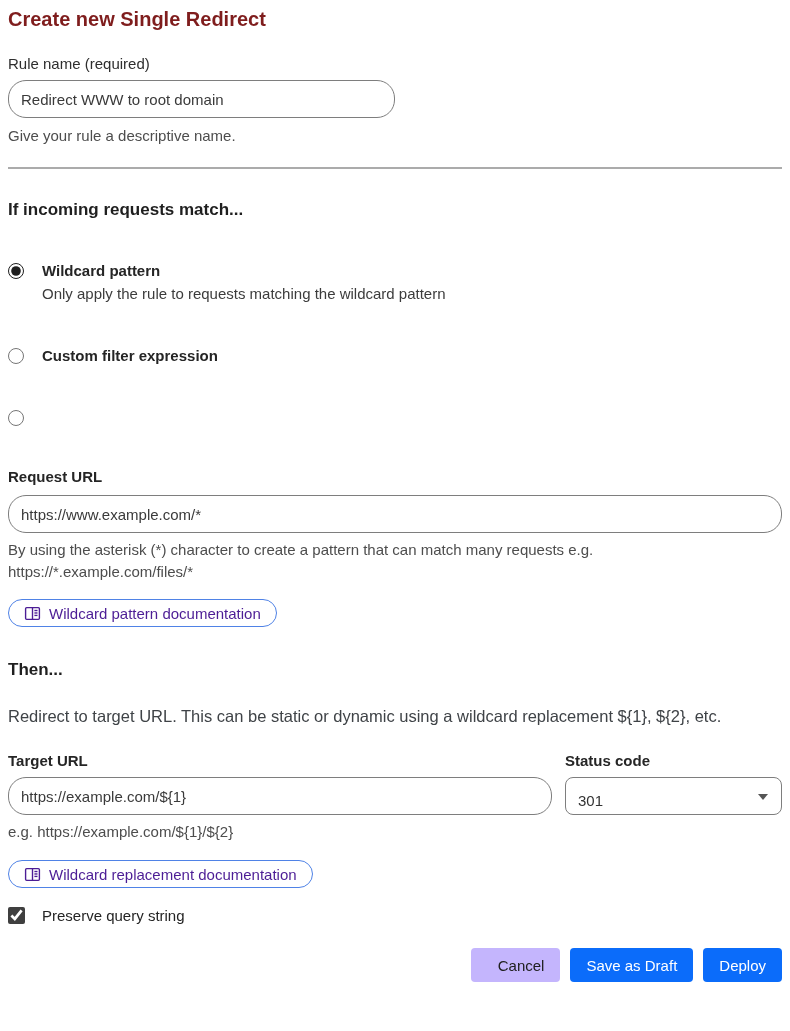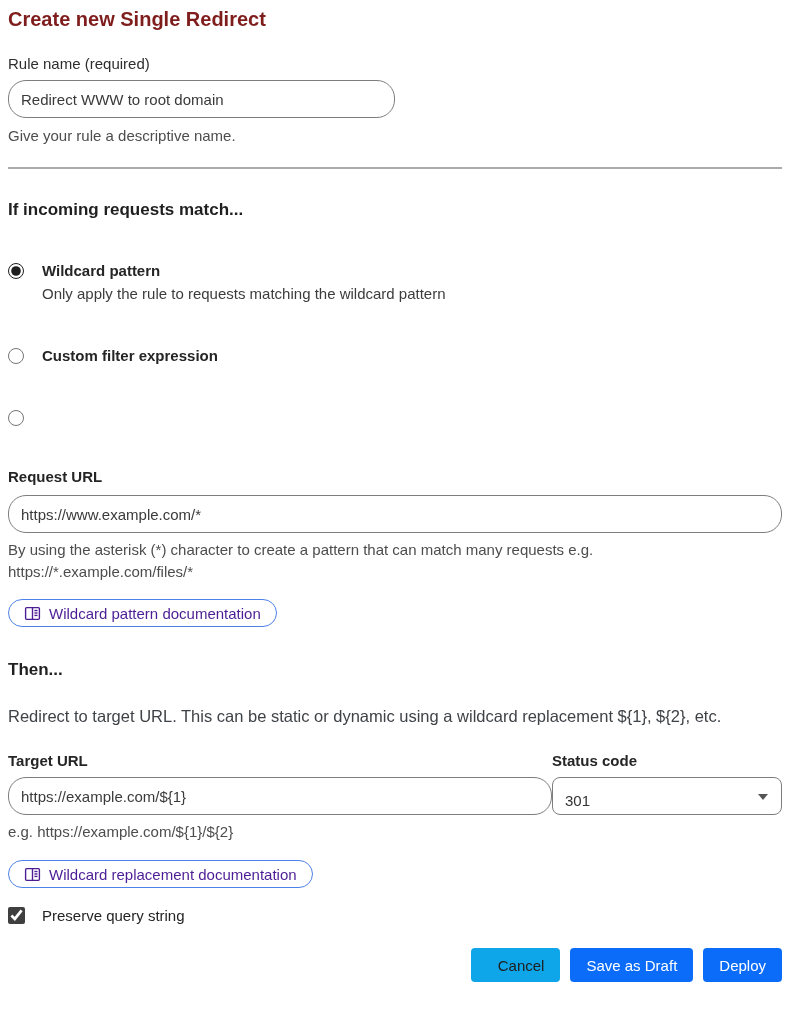--- a/index.html
+++ b/index.html
@@ -52,21 +52,21 @@
     border: 1.5px solid #4f82e6; border-radius: 14px;
     background: #fff; color: #4c1d95; font-size: 15px;
     font-family: "Liberation Sans", "DejaVu Sans", sans-serif; cursor: pointer;
   }
   .doc-button.second { margin-top: 17px; }
   .doc-button svg { display: block; }
 
   .then-heading { margin-top: 32px; }
   .then-desc { margin-top: 24px; font-size: 16.5px; line-height: 22px; color: #3f4347; }
 
-  .target-row { margin-top: 24px; display: flex; gap: 0; }
+  .target-row { margin-top: 24px; display: flex; gap: 13px; }
   .target-col { width: 544px; flex: 0 0 auto; }
   .status-col { flex: 1 1 auto; }
   .target-row .text-input, .select-wrap { margin-top: 6px; }
 
   .select-wrap { position: relative; }
   .status-select {
     -webkit-appearance: none; appearance: none;
     width: 100%; height: 38px; border: 1px solid #7e7e7e; border-radius: 8px;
     padding: 8px 30px 0 12px; font-size: 15px; color: #333; background: #fff;
     font-family: "Liberation Sans", "DejaVu Sans", sans-serif;
@@ -81,21 +81,21 @@
   .checkbox-row input[type="checkbox"] {
     width: 17px; height: 17px; accent-color: #3f3f3f; margin: 0; flex: 0 0 auto;
   }
   .checkbox-label { margin-left: 17px; font-size: 15px; color: #242424; }
 
   .footer { margin-top: 24px; display: flex; justify-content: flex-end; gap: 10px; }
   .btn {
     height: 34px; padding: 0 16px; border: none; border-radius: 4px;
     font-size: 15px; font-family: "Liberation Sans", "DejaVu Sans", sans-serif; cursor: pointer;
   }
-  .btn-gray { background: #0ea5e9; color: #202020; padding-left: 27px; }
+  .btn-gray { background: #c4b5fd; color: #202020; padding-left: 27px; }
   .btn-blue { background: #0b6cfa; color: #ffffff; }
 </style>
 </head>
 <body>
 
 
 
 <h1 class="page-title">Create new Single Redirect</h1>
 
 <div class="field-label mt-rule-label">Rule name (required)</div>

